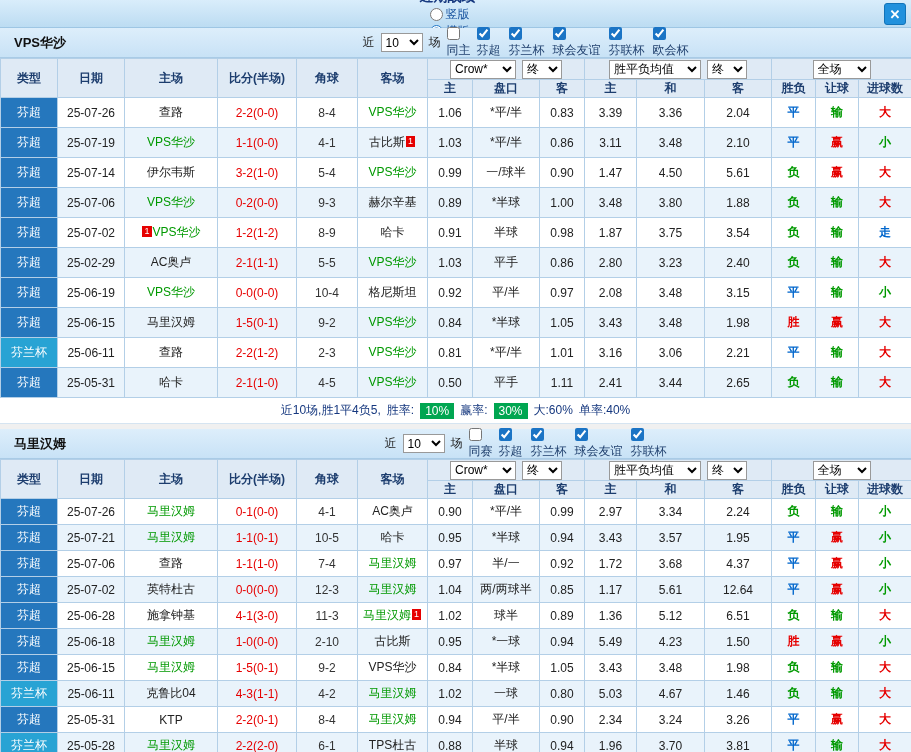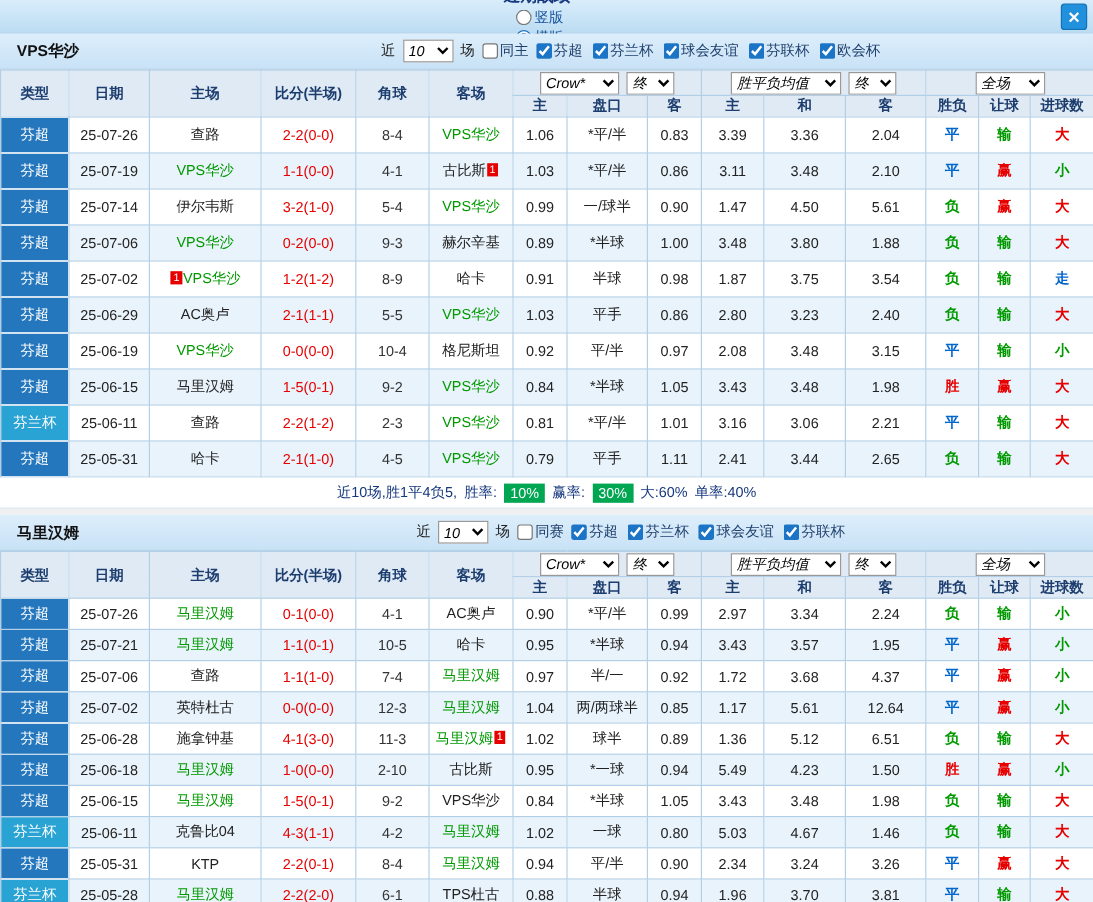--- a/index.html
+++ b/index.html
@@ -18,23 +18,23 @@
                background:#2191dd; color:#fff; border:1px solid #1273b8; border-radius:3px;
                font-size:13px; font-weight:bold; line-height:19px; text-align:center; cursor:pointer; }
 
   
   .section-header { height:30px; background:linear-gradient(#ddeefb,#c8e2f6);
                     border-bottom:1px solid #a9cbe6; display:flex; align-items:center;
                     position:relative; justify-content:center; }
   .team-name { position:absolute; left:14px; font-weight:bold; color:#111; font-size:13px; }
   .filters { display:flex; align-items:center; gap:6px; color:#222; position:relative; left:70px; }
   .filters select, .selcell select { height:19px; font-size:12px; border:1px solid #999;
-                    background:#fff; font-family:inherit;font-style:italic; }
-  .filters .chk, .league-box label.chk { display:flex; align-items:center; gap:2px;
-                    color:#20406e; cursor:pointer; }
+                    background:#fff; font-family:inherit; }
+  .filters .chk, .league-box label.chk { display:flex; gap:2px;
+                    color:#20406e; cursor:pointer;flex-direction:column; }
   .league-box { display:flex; align-items:center; gap:8px; }
   input[type=checkbox] { accent-color:#1b74c5; width:13px; height:13px; }
 
   
   table.grid { width:911px; border-collapse:collapse; table-layout:fixed; }
   .grid th, .grid td { border:1px solid #b3cfe7; text-align:center; overflow:hidden;
                        white-space:nowrap; font-size:12px; }
   .grid thead th { background:#dfeaf5; color:#1c3d6e; font-weight:bold; }
   .grid tr.hrow1 { height:21px; } .grid tr.hrow2 { height:15px; }
   .selcell { background:#dfeaf5; }
@@ -246,21 +246,21 @@
         <td class="num">0.98</td>
         <td class="num">1.87</td>
         <td class="num">3.75</td>
         <td class="num">3.54</td>
         <td class="res res-g">负</td>
         <td class="res res-g">输</td>
         <td class="res res-b">走</td>
       </tr>
       <tr>
         <td class="type">芬超</td>
-        <td class="date">25-06-29</td>
+        <td class="date">25-02-29</td>
         <td><span class="team">AC奥卢</span></td>
         <td class="score">2-1(1-1)</td>
         <td class="corners">5-5</td>
         <td><span class="team hl">VPS华沙</span></td>
         <td class="num">1.03</td>
         <td class="num">平手</td>
         <td class="num">0.86</td>
         <td class="num">2.80</td>
         <td class="num">3.23</td>
         <td class="num">2.40</td>
@@ -319,21 +319,21 @@
         <td class="res res-g">输</td>
         <td class="res res-r">大</td>
       </tr>
       <tr>
         <td class="type">芬超</td>
         <td class="date">25-05-31</td>
         <td><span class="team">哈卡</span></td>
         <td class="score">2-1(1-0)</td>
         <td class="corners">4-5</td>
         <td><span class="team hl">VPS华沙</span></td>
-        <td class="num">0.79</td>
+        <td class="num">0.50</td>
         <td class="num">平手</td>
         <td class="num">1.11</td>
         <td class="num">2.41</td>
         <td class="num">3.44</td>
         <td class="num">2.65</td>
         <td class="res res-g">负</td>
         <td class="res res-g">输</td>
         <td class="res res-r">大</td>
       </tr>
     </tbody>

